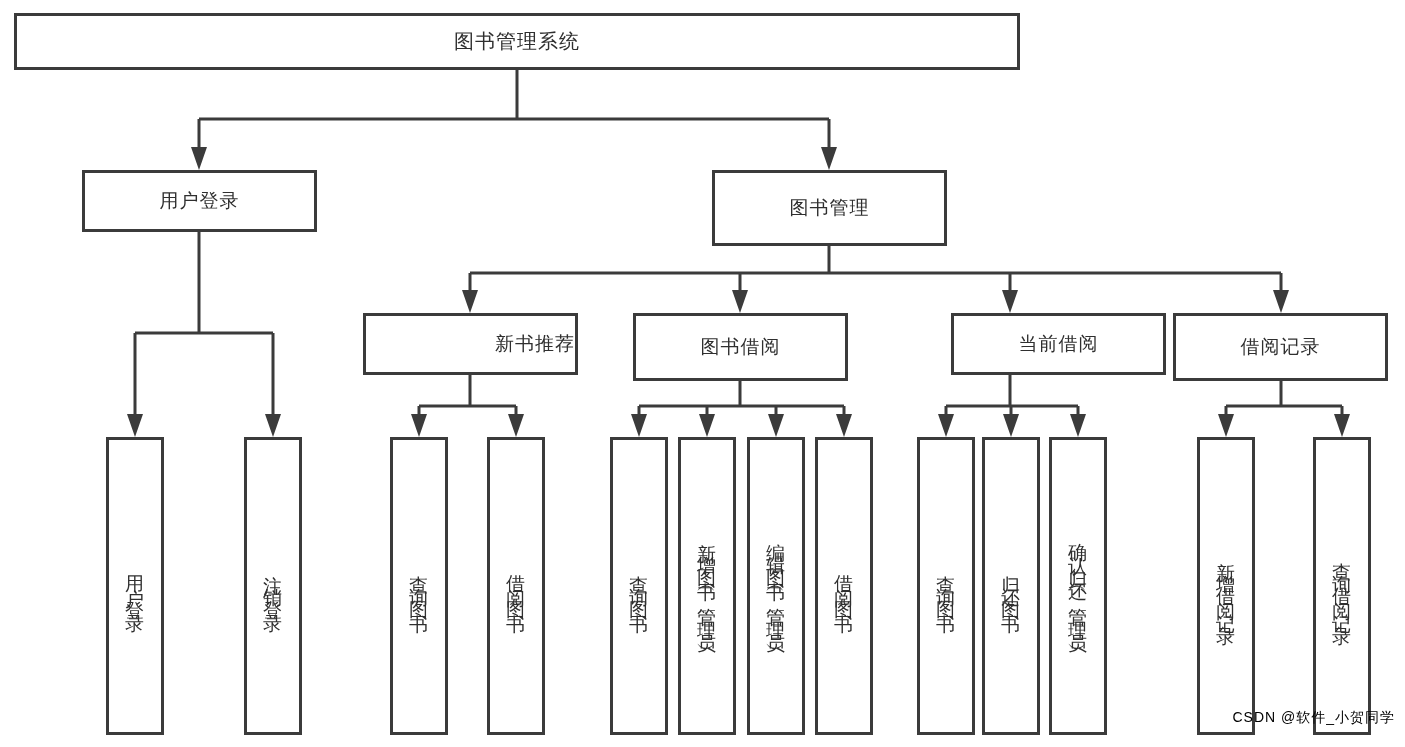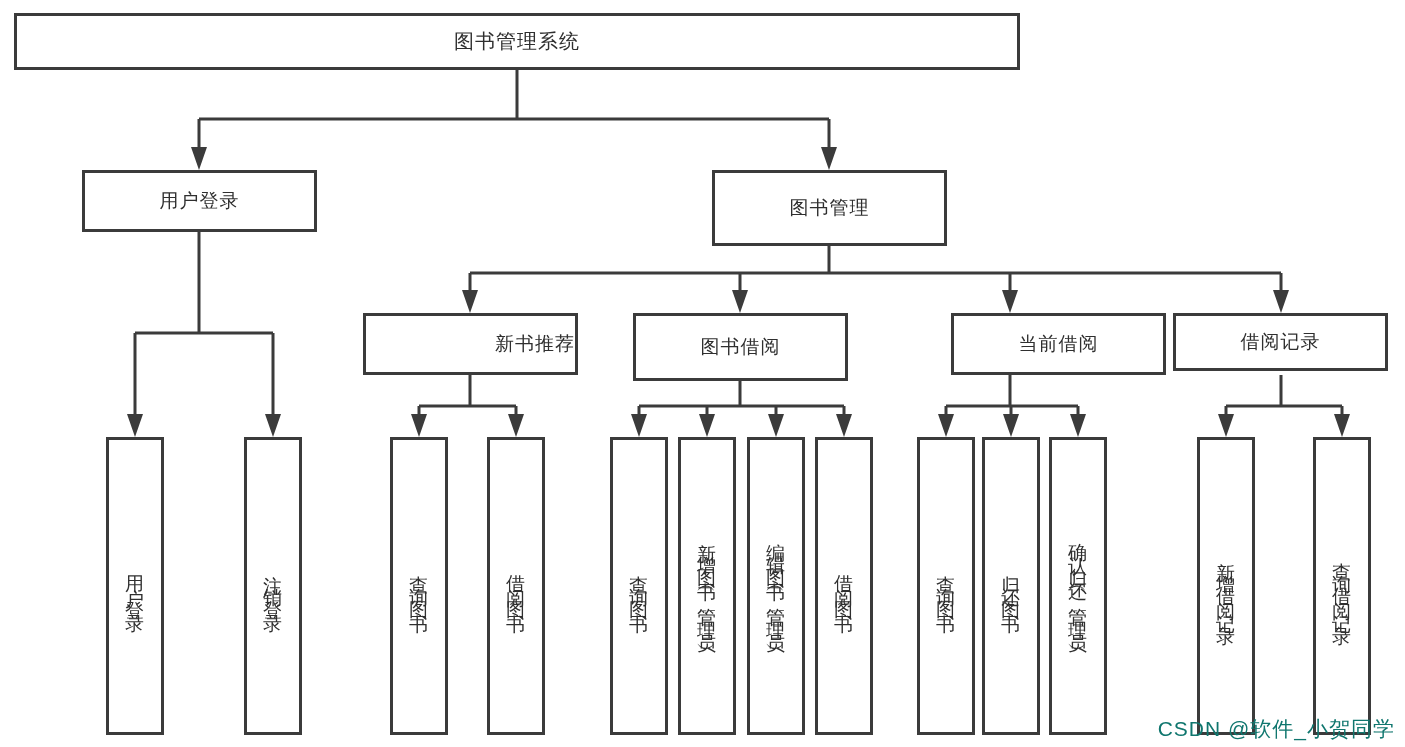--- a/index.html
+++ b/index.html
@@ -28,23 +28,23 @@
   .vbox span {
     writing-mode: vertical-rl;
     text-orientation: mixed;
     font-size: 19px;
     letter-spacing: 13px;
     line-height: 1.0;
   }
   .watermark {
     position: absolute;
     right: 10px;
-    bottom: 4px;
-    font-size: 21px;
-    color: #0f766e;
+    bottom: 20px;
+    font-size: 14px;
+    color: #000000;
     letter-spacing: 1px;
     z-index: 3;
     white-space: nowrap;
   }
 </style>
 </head>
 <body>
 
 <div id="canvas">
 
@@ -106,21 +106,21 @@
 
   <div class="node hbox" style="left:363px; top:313px; width:215px; height:62px;justify-content:flex-end;">
     <span>新书推荐</span>
   </div>
   <div class="node hbox" style="left:633px; top:313px; width:215px; height:68px;">
     <span>图书借阅</span>
   </div>
   <div class="node hbox" style="left:903px; top:313px; width:215px; height:62px;margin-left:48px;">
     <span>当前借阅</span>
   </div>
-  <div class="node hbox" style="left:1173px; top:313px; width:215px; height:58px;text-align:right;">
+  <div class="node hbox" style="left:1173px; top:313px; width:215px; height:68px;text-align:right;">
     <span>借阅记录</span>
   </div>
 
   <div class="node vbox" style="left:106px; top:437px; width:58px; height:298px;">
     <span>用户登录</span>
   </div>
   <div class="node vbox" style="left:244px; top:437px; width:58px; height:298px;">
     <span>注销登录</span>
   </div>
 

